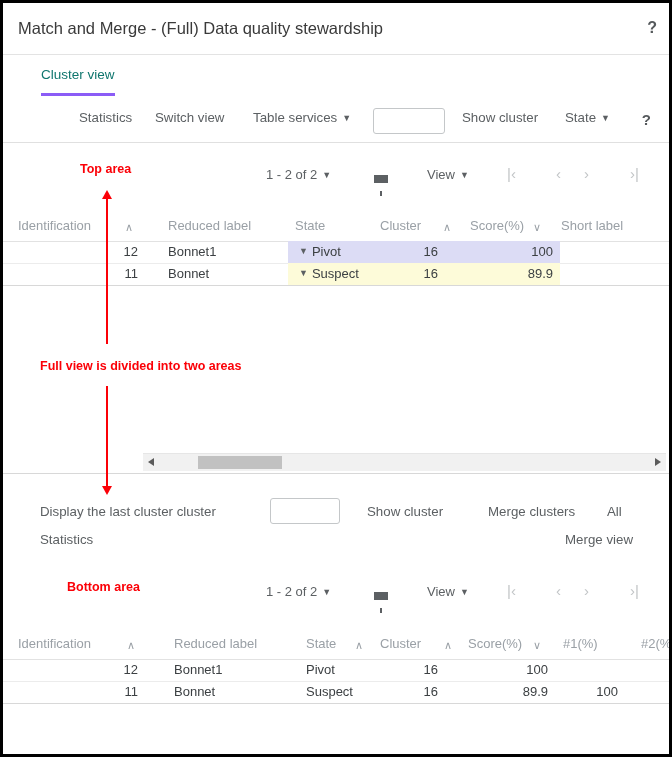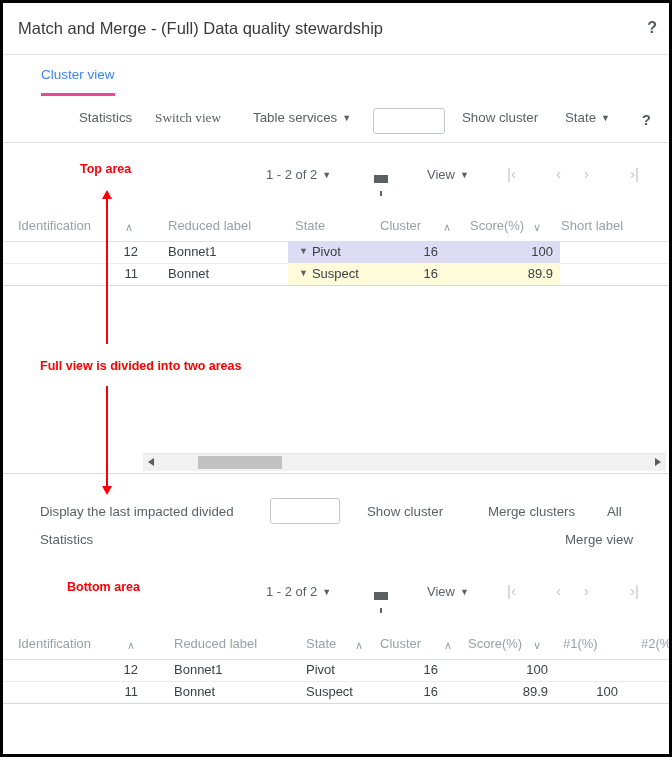--- a/index.html
+++ b/index.html
@@ -55,22 +55,22 @@
   .tab {
     position: absolute;
     top: 12px;
     font-size: 13.5px;
     color: #5c6063;
     cursor: pointer;
     padding-bottom: 11px;
     white-space: nowrap;
   }
   .tab.active {
-    color: #3b82f6;
-    border-bottom: 3px solid #ec4899;
+    color: #0f766e;
+    border-bottom: 3px solid #8b5cf6;
   }
   #tab0 { left: 38px; }
   #tab1 { left: 147px; }
 
   
   .toolbar {
     position: relative;
     height: 44px;
     border-bottom: 1px solid #e0e0e0;
     box-sizing: border-box;
@@ -294,21 +294,21 @@
     <div class="title">Match and Merge - (Full) Data quality stewardship</div>
     <div class="help">?</div>
   </div>
 
   <div class="tabs">
     <div class="tab active" id="tab0">Cluster view</div>
   </div>
 
   <div class="toolbar">
     <div class="tb-item" style="left:76px;">Statistics</div>
-    <div class="tb-item" style="left:152px;font-family:Liberation Serif, serif;">Switch view</div>
+    <div class="tb-item" style="left:152px;">Switch view</div>
     <div class="tb-item" style="left:250px;"><span>Table services</span><span class="caret">▼</span></div>
     <div class="tb-item" style="left:459px;">Show cluster</div>
     <div class="tb-item" style="left:562px;"><span>State</span><span class="caret">▼</span></div>
   </div>
   <input class="tb-input" type="text" placeholder="" style="">
   <div class="tb-help">?</div>
 
   <div class="pager" style="left:263px; top:164px;"><span>1 - 2 of 2</span><span class="caret">▼</span></div>
   <div style="position:absolute; left:371px; top:166px;"><span class="funnel"></span></div>
   <div class="pager clickable" style="left:424px; top:164px;"><span>View</span><span class="caret">▼</span></div>
@@ -352,21 +352,21 @@
   <div class="divider" style="top:282px;"></div>
 
   <div class="hscroll">
     <div class="arrow left"></div>
     <div class="thumb"></div>
     <div class="arrow right"></div>
   </div>
 
   <div class="divider" style="top:470px;"></div>
 
-  <div class="bc-label" style="left:37px; top:501px;">Display the last impacted divided</div>
+  <div class="bc-label" style="left:37px; top:501px;">Display the last cluster cluster</div>
   <input class="bc-input" type="text" placeholder="" style="">
   <div class="bc-item" style="left:364px; top:501px;">Show cluster</div>
   <div class="bc-item" style="left:485px; top:501px;">Merge clusters</div>
   <div class="bc-item" style="left:604px; top:501px;">All</div>
   <div class="bc-item" style="left:37px; top:529px;">Statistics</div>
   <div class="bc-item" style="left:562px; top:529px;">Merge view</div>
 
   <div class="pager" style="left:263px; top:581px;"><span>1 - 2 of 2</span><span class="caret">▼</span></div>
   <div style="position:absolute; left:371px; top:583px;"><span class="funnel"></span></div>
   <div class="pager clickable" style="left:424px; top:581px;"><span>View</span><span class="caret">▼</span></div>

